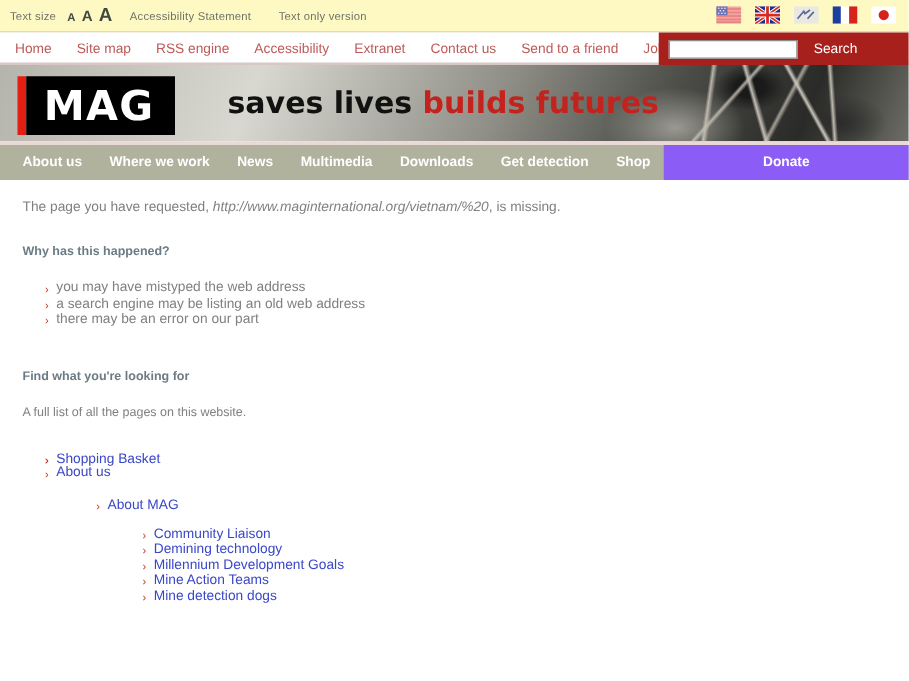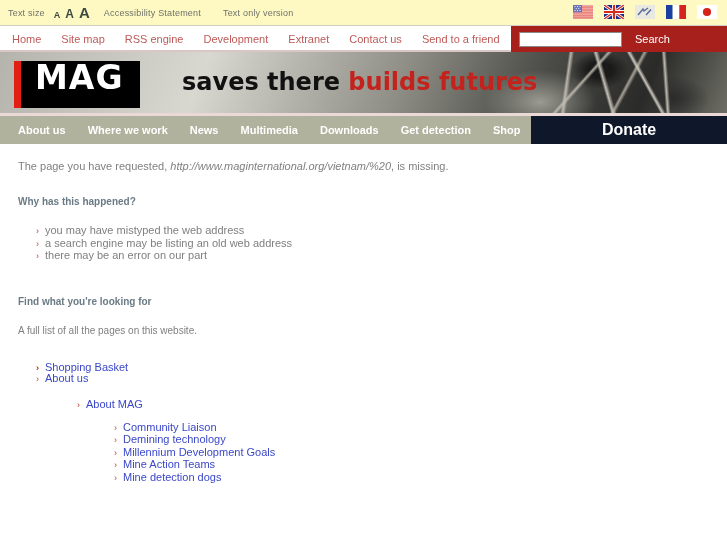--- a/index.html
+++ b/index.html
@@ -93,21 +93,21 @@
     padding: 0 10px;
     cursor: pointer;
     white-space: nowrap;
   }
   .util-nav a:first-child { padding-left: 0; }
 
   .search-wrap {
     position: absolute;
     right: 0;
     top: 0;
-    width: 216px;
+    width: 200px;
     height: 26px;
     background: #a8201b;
     display: flex;
     align-items: center;
     padding: 0 6px;
   }
   .search-input {
     width: 103px;
     height: 15px;
     border: 1px solid #8a8a8a;
@@ -166,20 +166,21 @@
     z-index: 3;
   }
   .mag-logo .redbar {
     width: 7px;
     background: #e31f13;
   }
   .mag-logo .blackbox {
     background: #000000;
     padding: 0 17px 0 14px;
     display: flex;
+    align-items: center;
   }
   .mag-logo .magtext {
     color: #ffffff;
     font-family: "DejaVu Sans", sans-serif;
     font-weight: bold;
     font-size: 33px;
     letter-spacing: 1px;
     line-height: 1;
     white-space: nowrap;
   }
@@ -220,23 +221,23 @@
     cursor: pointer;
     white-space: nowrap;
   }
   .main-nav a:first-child { padding-left: 0; }
   .donate-btn {
     position: absolute;
     right: 0;
     top: 0;
     width: 196px;
     height: 28px;
-    background: #0f172a;
+    background: #8b5cf6;
     color: #ffffff;
-    font-size: 16px;
+    font-size: 11px;
     font-weight: bold;
     display: flex;
     align-items: center;
     justify-content: center;
     text-decoration: none;
     cursor: pointer;
   }
 
   
   .content {
@@ -367,21 +368,21 @@
       <circle cx="10" cy="7" r="4.1" fill="#d6231b"></circle>
     </svg>
   </div>
 </div>
 
 <div class="util-nav-wrap">
   <nav class="util-nav">
     <a>Home</a>
     <a>Site map</a>
     <a>RSS engine</a>
-    <a>Development</a>
+    <a>Accessibility</a>
     <a>Extranet</a>
     <a>Contact us</a>
     <a>Send to a friend</a>
     <a>Jobs</a>
     <a>Tenders</a>
   </nav>
   <div class="search-wrap">
     <input class="search-input" type="text" placeholder="" style="">
     <button class="search-btn">Search</button>
   </div>
@@ -389,21 +390,21 @@
 
 <div class="banner">
   <div class="grass"></div>
   <div class="mag-logo">
     <div class="redbar"></div>
     <div class="blackbox">
       <span class="magtext">MAG</span>
     </div>
   </div>
   <div class="tagline">
-    <span class="dark">saves there</span>
+    <span class="dark">saves lives</span>
     <span class="red">builds futures</span>
   </div>
 </div>
 
 <div class="main-nav-wrap">
   <nav class="main-nav">
     <a>About us</a>
     <a>Where we work</a>
     <a>News</a>
     <a>Multimedia</a>

